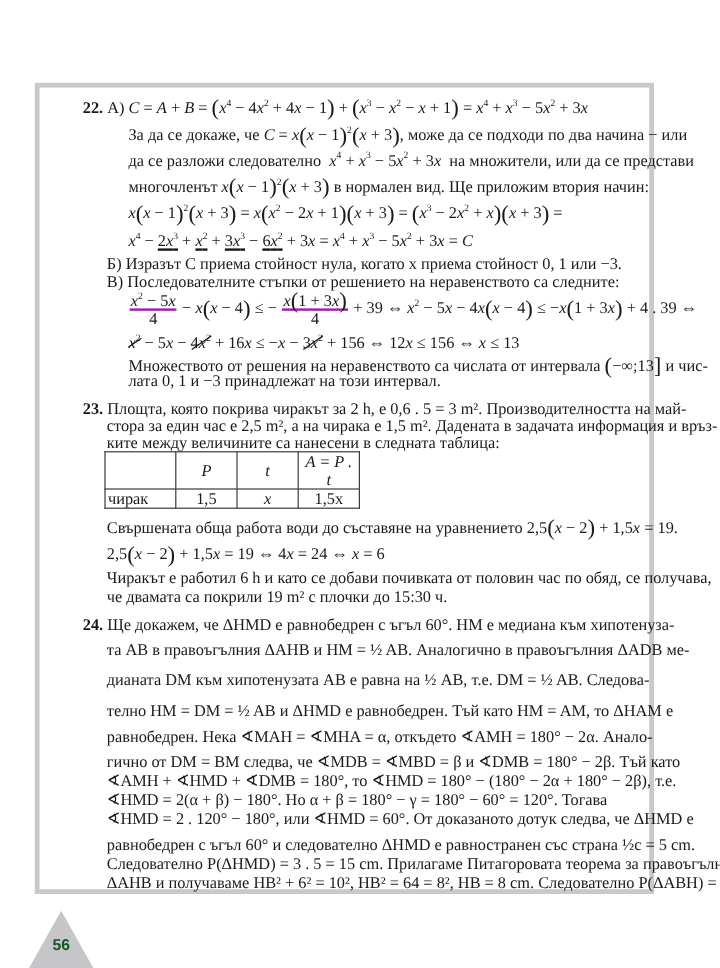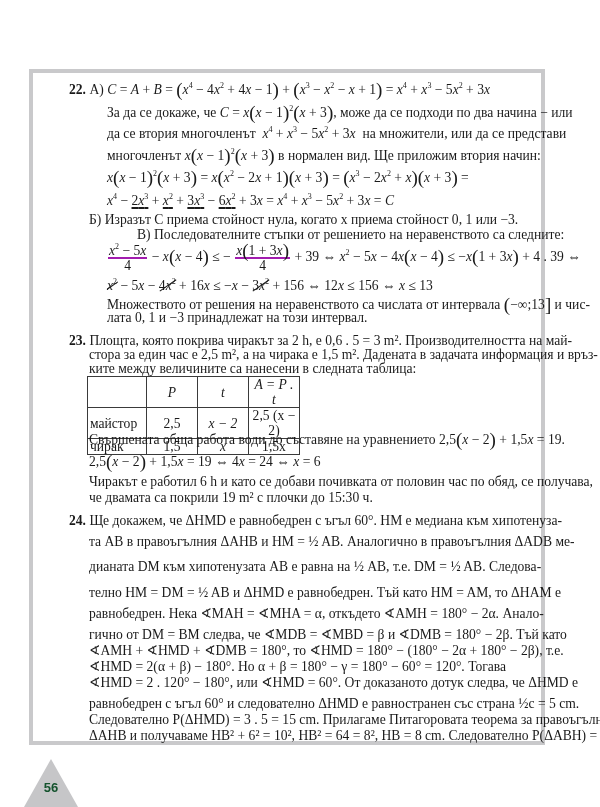--- a/index.html
+++ b/index.html
@@ -37,41 +37,41 @@
   <span>А)</span>
   <i>C</i> = <i>A</i> + <i>B</i> = <span class="big">(</span><i>x</i><sup>4</sup> − 4<i>x</i><sup>2</sup> + 4<i>x</i> − 1<span class="big">)</span> + <span class="big">(</span><i>x</i><sup>3</sup> − <i>x</i><sup>2</sup> − <i>x</i> + 1<span class="big">)</span> = <i>x</i><sup>4</sup> + <i>x</i><sup>3</sup> − 5<i>x</i><sup>2</sup> + 3<i>x</i>
 </div>
 
 <div class="ln" style="left:107px;top:105px;width:418px;">
   <span>За да се докаже, че</span>
   <i>C</i> = <i>x</i><span class="big">(</span><i>x</i> − 1<span class="big">)</span><sup>2</sup><span class="big">(</span><i>x</i> + 3<span class="big">)</span><span>, може да се подходи по два начина − или</span>
 </div>
 
 <div class="ln" style="left:107px;top:126px;">
-  <span>да се втория многочленът</span>&nbsp;
+  <span>да се разложи следователно</span>&nbsp;
   <i>x</i><sup>4</sup> + <i>x</i><sup>3</sup> − 5<i>x</i><sup>2</sup> + 3<i>x</i>&nbsp;
   <span>на множители, или да се представи</span>
 </div>
 
 <div class="ln" style="left:107px;top:148px;">
   <span>многочленът</span>
   <i>x</i><span class="big">(</span><i>x</i> − 1<span class="big">)</span><sup>2</sup><span class="big">(</span><i>x</i> + 3<span class="big">)</span>
   <span>в нормален вид. Ще приложим втория начин:</span>
 </div>
 
 <div class="ln" style="left:107px;top:170px;">
   <i>x</i><span class="big">(</span><i>x</i> − 1<span class="big">)</span><sup>2</sup><span class="big">(</span><i>x</i> + 3<span class="big">)</span> = <i>x</i><span class="big">(</span><i>x</i><sup>2</sup> − 2<i>x</i> + 1<span class="big">)</span><span class="big">(</span><i>x</i> + 3<span class="big">)</span> = <span class="big">(</span><i>x</i><sup>3</sup> − 2<i>x</i><sup>2</sup> + <i>x</i><span class="big">)</span><span class="big">(</span><i>x</i> + 3<span class="big">)</span> =
 </div>
 
 <div class="ln" style="left:107px;top:193px;">
   <i>x</i><sup>4</sup> − <span class="u">2<i>x</i><sup>3</sup></span> + <span class="u"><i>x</i><sup>2</sup></span> + <span class="u">3<i>x</i><sup>3</sup></span> − <span class="u">6<i>x</i><sup>2</sup></span> + 3<i>x</i> = <i>x</i><sup>4</sup> + <i>x</i><sup>3</sup> − 5<i>x</i><sup>2</sup> + 3<i>x</i> = <i>C</i>
 </div>
 
 <div class="ln" style="left:89px;top:212px;">Б) Изразът C приема стойност нула, когато x приема стойност 0, 1 или −3.</div>
-<div class="ln" style="left:89px;top:227px;margin-left:48px;">В) Последователните стъпки от решението на неравенството са следните:</div>
+<div class="ln" style="left:89px;top:227px;">В) Последователните стъпки от решението на неравенството са следните:</div>
 
 <div class="ln" style="left:107px;top:242px;line-height:30px;">
   <span class="frac"><span class="top"><i>x</i><sup>2</sup> − 5<i>x</i></span><span>4</span></span> − <i>x</i><span class="big">(</span><i>x</i> − 4<span class="big">)</span> ≤ − <span class="frac"><span class="top"><i>x</i><span class="big">(</span>1 + 3<i>x</i><span class="big">)</span></span><span>4</span></span> + 39 ⇔ <i>x</i><sup>2</sup> − 5<i>x</i> − 4<i>x</i><span class="big">(</span><i>x</i> − 4<span class="big">)</span> ≤ −<i>x</i><span class="big">(</span>1 + 3<i>x</i><span class="big">)</span> + 4 . 39 ⇔
 </div>
 
 <div class="ln" style="left:107px;top:278px;">
   <span class="strike"><i>x</i><sup>2</sup></span> − 5<i>x</i> − <span class="strike">4<i>x</i><sup>2</sup></span> + 16<i>x</i> ≤ −<i>x</i> − <span class="strike">3<i>x</i><sup>2</sup></span> + 156 ⇔ 12<i>x</i> ≤ 156 ⇔ <i>x</i> ≤ 13
 </div>
 
 <div class="ln" style="left:107px;top:297px;">
@@ -88,26 +88,20 @@
 <div class="ln" style="left:89px;top:347px;">стора за един час е 2,5 m², а на чирака е 1,5 m². Дадената в задачата информация и връз-</div>
 <div class="ln" style="left:89px;top:361px;text-align:right;">ките между величините са нанесени в следната таблица:</div>
 
 <table class="tbl">
   <tbody>
       <tr>
     <td style="width:54px"></td>
     <td class="c it" style="width:46px">P</td>
     <td class="c it" style="width:46px">t</td>
     <td class="c it" style="width:46px">A = P . t</td>
-  </tr>
-  <tr>
-    <td>майстор</td>
-    <td class="c">2,5</td>
-    <td class="c it">x − 2</td>
-    <td class="c">2,5 (x − 2)</td>
   </tr>
   <tr>
     <td>чирак</td>
     <td class="c">1,5</td>
     <td class="c it">x</td>
     <td class="c">1,5x</td>
   </tr>
 </tbody>
   </table>
 

